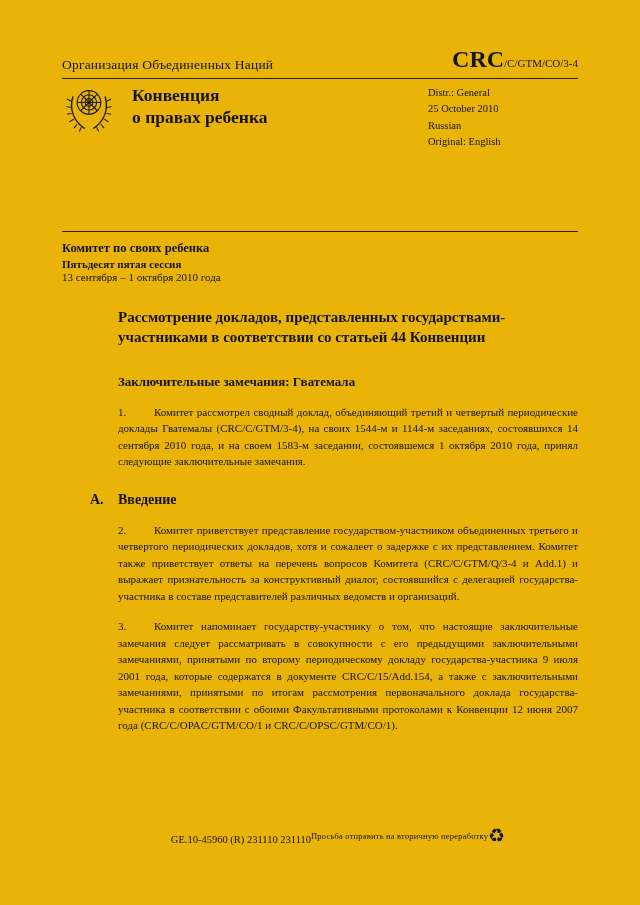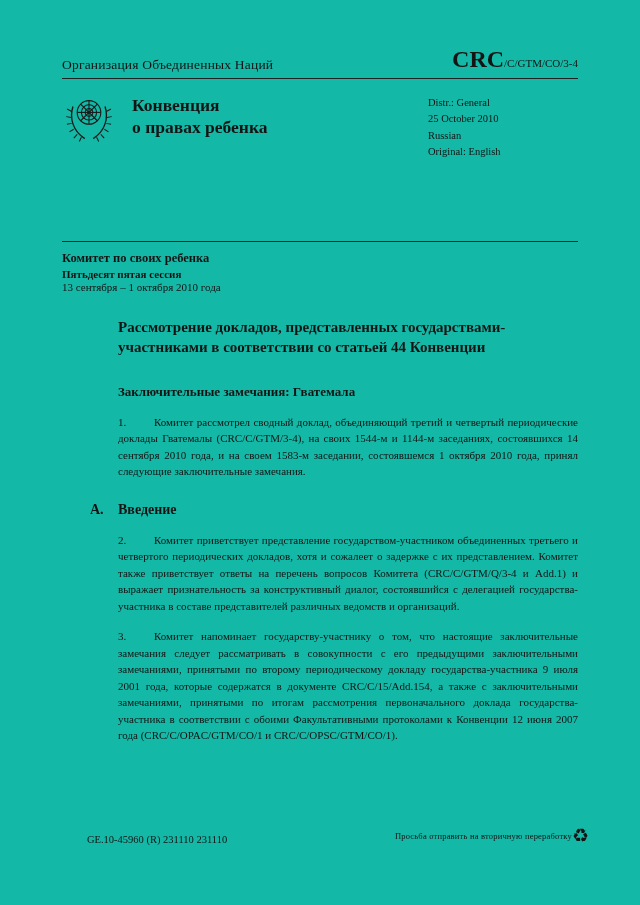--- a/index.html
+++ b/index.html
@@ -1,34 +1,34 @@
 <!DOCTYPE html>
 <html><head>
 <meta charset="utf-8">
 <style>
   * { margin:0; padding:0; box-sizing:border-box; }
   html,body { background:#d9d9d9; }
   body { font-family:"Liberation Serif","DejaVu Serif",serif; }
   .page {
-    width:640px; height:905px; margin:0 auto; background:#14b8a6;
+    width:640px; height:905px; margin:0 auto; background:#eab308;
     position:relative; color:#141414; box-shadow:0 0 6px rgba(0,0,0,.35);
     overflow:hidden;
   }
   .inner { padding:46px 62px 0 62px; }
 
   
   .hdr-row { display:flex; justify-content:space-between; align-items:flex-end; }
   .hdr-org { font-size:13.5px; letter-spacing:.2px; }
   .hdr-symbol { font-weight:bold; white-space:nowrap; }
   .hdr-symbol .big { font-size:24px; font-weight:bold; }
   .hdr-symbol .small { font-size:11px; font-weight:normal; }
   .rule { border-bottom:1px solid #222; margin-top:5px; }
 
   
-  .masthead { display:flex; margin-top:12px; }
+  .masthead { display:flex; margin-top:2px; }
   .emblem { width:54px; height:54px; flex:0 0 54px; margin-top:2px; }
   .mast-title { margin-left:16px; font-weight:bold; font-size:17.5px; line-height:1.25; padding-top:4px; }
   .mast-spacer { flex:1; }
   .mast-info { width:150px; font-size:10.5px; line-height:1.55; padding-top:4px; }
 
   .gap-to-rule { height:76px; }
 
   
   .committee { margin-top:9px; }
   .committee .c1 { font-weight:bold; font-size:12.5px; }
@@ -42,21 +42,21 @@
   .para { margin:14px 0 0 56px; width:460px; font-size:11px; line-height:1.5; text-align:justify; }
   .pnum { display:inline-block; width:36px; }
 
   .section-hd { display:flex; margin:22px 0 0 28px; align-items:baseline; }
   .section-hd .letter { width:28px; font-weight:bold; font-size:14px; }
   .section-hd .stitle { font-weight:bold; font-size:14px; }
 
   
   .footer {
     position:absolute; left:62px; right:51px; bottom:60px;
-    display:flex; justify-content:space-between; align-items:flex-end;margin-left:25px;
+    display:flex; justify-content:center; align-items:flex-end;margin-left:25px;
   }
   .foot-left { font-size:10.5px; }
   .foot-right { display:flex; align-items:center; }
   .foot-recycle-text { font-size:8.5px; letter-spacing:.2px; }
   .recycle-glyph { font-family:"DejaVu Sans",sans-serif; font-size:19px; line-height:1; }
 </style>
 </head>
 <body>
 
 <div class="page">

